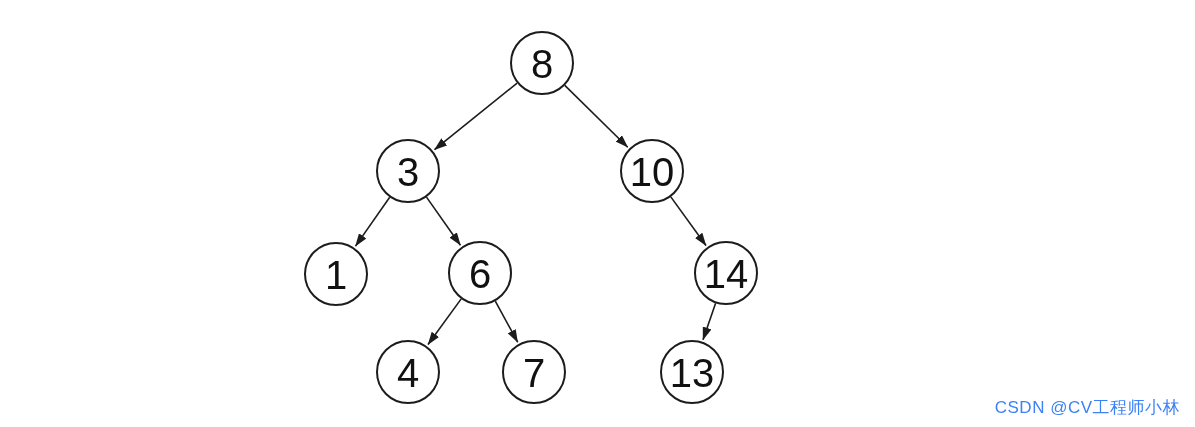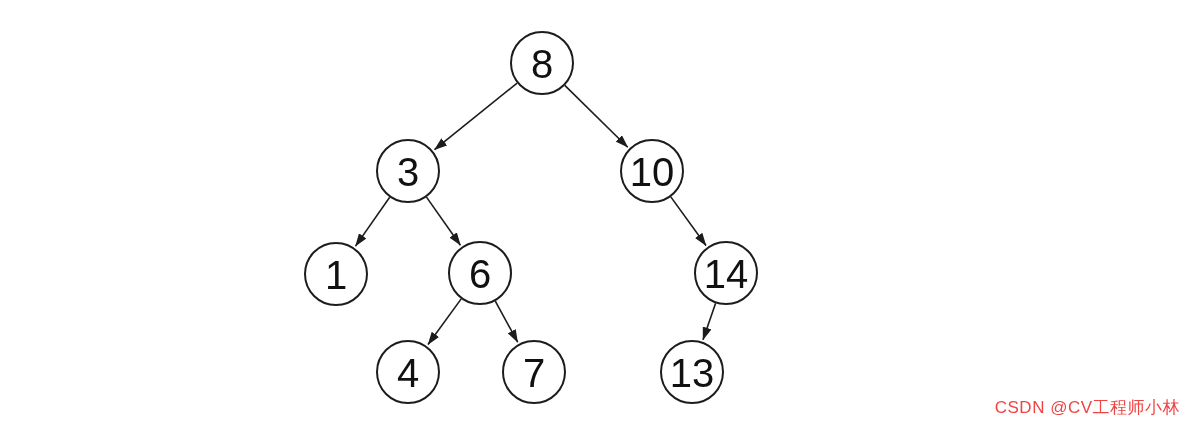--- a/index.html
+++ b/index.html
@@ -89,14 +89,14 @@
       </g>
       <g>
         <circle cx="534" cy="372" r="31" fill="#ffffff" stroke="#1c1c1c" stroke-width="2"></circle>
         <text x="534" y="372" text-anchor="middle" dominant-baseline="central" dy="1" fill="#111111" class="node-label">7</text>
       </g>
       <g>
         <circle cx="692" cy="372" r="31" fill="#ffffff" stroke="#1c1c1c" stroke-width="2"></circle>
         <text x="692" y="372" text-anchor="middle" dominant-baseline="central" dy="1" fill="#111111" class="node-label">13</text>
       </g>
     </svg>
-  <div class="watermark" style="color: #ef4444;">CSDN @CV工程师小林</div>
+  <div class="watermark" style="color: #3b82f6;">CSDN @CV工程师小林</div>
 </div>
 
 </body></html>

